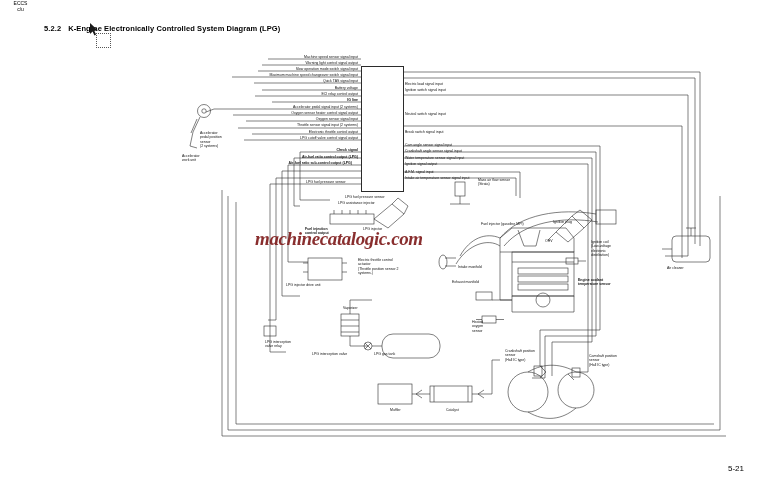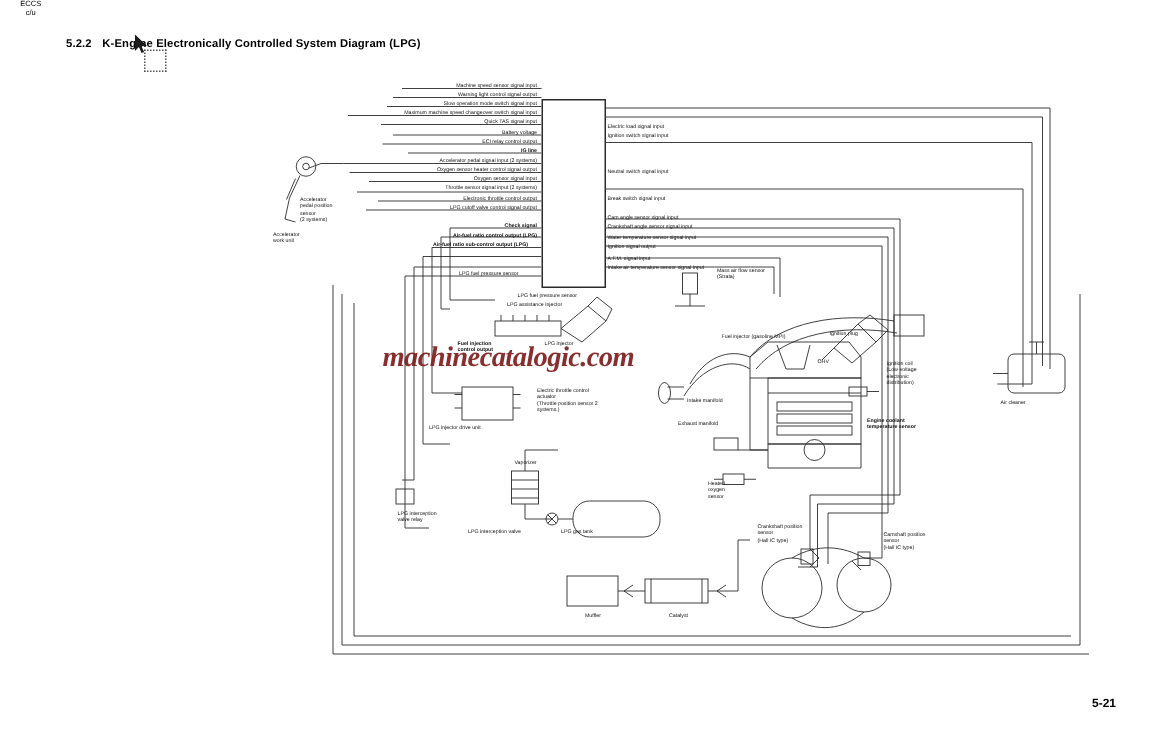--- a/index.html
+++ b/index.html
@@ -4,21 +4,21 @@
 <style>
   html,body{margin:0;padding:0;background:#fff;}
   body{width:768px;height:489px;position:relative;overflow:hidden;
        font-family:"Liberation Sans",sans-serif;color:#000;}
   .page{position:absolute;inset:0;background:#ffffff;}
 
   
   .doc-title{position:absolute;left:44px;top:24px;font-size:7.5px;font-weight:bold;
              letter-spacing:.1px;white-space:nowrap;}
   .doc-title .num{margin-right:7px;}
-  .page-num{position:absolute;right:24px;bottom:16px;font-size:8px;font-weight:bold;}
+  .page-num{position:absolute;right:24px;bottom:16px;font-size:8px;font-weight:normal;}
 
   
   .cursor{position:absolute;left:90px;top:23px;width:9px;height:13px;}
   .cursor svg{display:block;}
   .cursor-box{position:absolute;left:96px;top:33px;width:13px;height:13px;
               border:1px dotted #555;}
 
   
   .lbl{position:absolute;font-size:3.5px;line-height:1.28;white-space:nowrap;
        color:#111;letter-spacing:0;}

